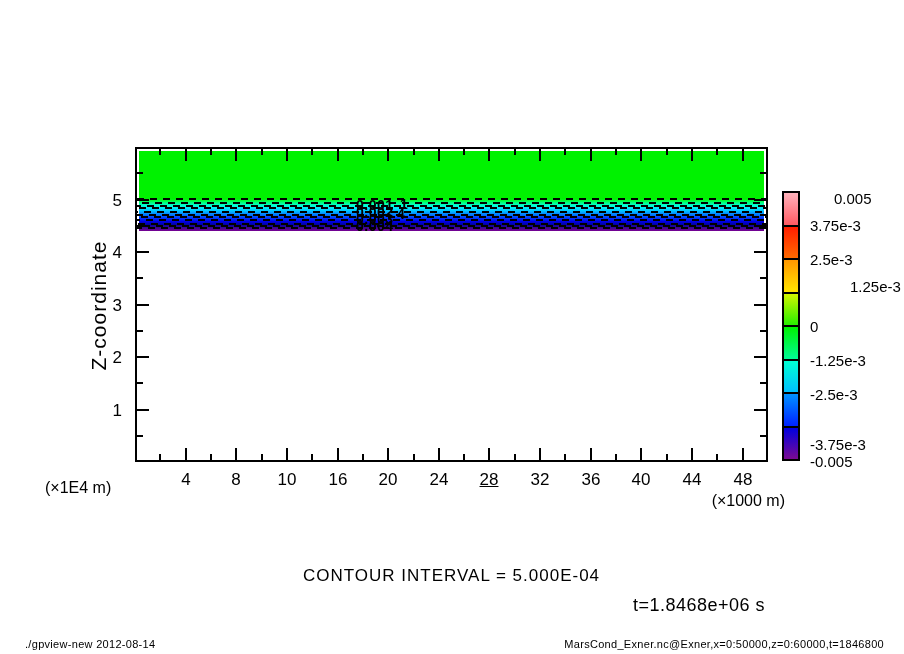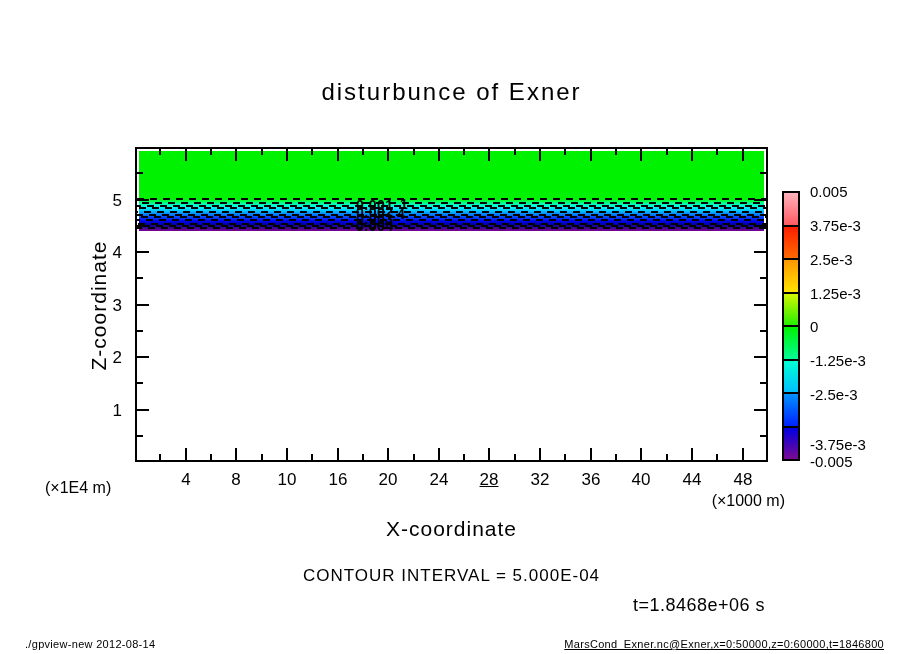--- a/index.html
+++ b/index.html
@@ -29,28 +29,27 @@
   .z-tick-label{position:absolute;width:38px;text-align:right;font-size:17px;left:84px;}
   #title{left:135px;top:80px;width:633px;text-align:center;font-size:24px;letter-spacing:2px;}
   #x-axis-label{left:135px;top:518px;width:633px;text-align:center;font-size:21px;letter-spacing:1px;}
   #z-axis-label{left:-17px;top:295px;width:230px;text-align:center;font-size:21px;letter-spacing:1px;
     transform:rotate(-90deg);transform-origin:center center;}
   #z-unit-note{left:45px;top:480px;font-size:16px;}
   #x-unit-note{left:645px;top:493px;width:140px;text-align:right;font-size:16px;}
   #contour-interval{left:135px;top:567px;width:633px;text-align:center;font-size:17px;letter-spacing:1px;}
   #time-label{left:633px;top:596px;font-size:18px;letter-spacing:.5px;}
   #footer-left{left:25px;top:639px;font-size:11px;letter-spacing:.3px;}
-  #footer-right{right:20px;top:639px;font-size:11px;letter-spacing:.3px;text-decoration:underline;}
+  #footer-right{right:20px;top:639px;font-size:11px;letter-spacing:.3px;}
 </style>
 </head>
 <body>
 
 <div id="stage">
 
-  <div class="t" id="title">disturbunce of Exner</div>
 
   <div id="plot-frame">
     <div id="green-region" style="background: rgb(0, 242, 0);"></div>
     <div id="gradient-band" style="background: linear-gradient(rgb(0, 242, 0) 0%, rgb(0, 255, 110) 10%, rgb(0, 255, 216) 20%, rgb(0, 230, 255) 30%, rgb(0, 178, 255) 40%, rgb(0, 114, 255) 50%, rgb(0, 50, 255) 60%, rgb(0, 0, 230) 70%, rgb(0, 0, 166) 80%, rgb(60, 8, 148) 90%, rgb(122, 0, 146) 100%);"></div>
   </div>
 
   <div id="dynamic-layer">
       <div class="tick" style="left: 185px; top: 149px; width: 2px; height: 12px;"></div>
       <div class="tick" style="left: 185px; top: 448px; width: 2px; height: 12px;"></div>
       <div class="tick" style="left: 235px; top: 149px; width: 2px; height: 12px;"></div>
@@ -151,39 +150,38 @@
       <div class="dash-line" style="top: 227px; background-image: repeating-linear-gradient(90deg, rgb(0, 0, 0) 0px, rgb(0, 0, 0) 7px, transparent 7px, transparent 13px); background-position-x: 11px;"></div>
       <div class="contour-label" style="left: 356px; top: 197px;">0.001</div>
       <div class="contour-label" style="left: 356px; top: 204px;">0.002</div>
       <div class="contour-label" style="left: 356px; top: 211px;">0.003</div>
       <div class="contour-label" style="left: 356px; top: 218px;">0.004</div>
       <div class="contour-label" style="left: 400px; top: 196px;">1</div>
       <div class="contour-label" style="left: 397px; top: 206px;">4</div>
     </div>
 
   <div class="t" id="z-axis-label">Z-coordinate</div>
-  <div class="t" id="x-axis-label">X-coordinate</div>
   <div class="t" id="z-unit-note">(×1E4 m)</div>
   <div class="t" id="x-unit-note">(×1000 m)</div>
 
   <div id="colorbar-frame">
       <div class="cb-cell" style="background: linear-gradient(rgb(255, 178, 188), rgb(255, 90, 98));"></div>
       <div class="cb-cell" style="background: linear-gradient(rgb(255, 30, 0), rgb(255, 106, 0));"></div>
       <div class="cb-cell" style="background: linear-gradient(rgb(255, 150, 0), rgb(255, 228, 0));"></div>
       <div class="cb-cell" style="background: linear-gradient(rgb(210, 246, 0), rgb(40, 238, 0));"></div>
       <div class="cb-cell" style="background: linear-gradient(rgb(0, 242, 0), rgb(0, 250, 150));"></div>
       <div class="cb-cell" style="background: linear-gradient(rgb(0, 255, 210), rgb(0, 192, 255));"></div>
       <div class="cb-cell" style="background: linear-gradient(rgb(0, 146, 255), rgb(0, 34, 255));"></div>
       <div class="cb-cell" style="background: linear-gradient(rgb(0, 0, 224), rgb(122, 10, 146));"></div>
     </div>
   <div id="colorbar-labels">
-      <div class="cb-label" style="top: 191px;">0.005</div>
+      <div class="cb-label" style="top: 198px; margin-left: 24px;">0.005</div>
       <div class="cb-label" style="top: 224.75px;">3.75e-3</div>
       <div class="cb-label" style="top: 258.5px;">2.5e-3</div>
-      <div class="cb-label" style="top: 293px;">1.25e-3</div>
+      <div class="cb-label" style="top: 286px; margin-left: 40px;">1.25e-3</div>
       <div class="cb-label" style="top: 326px;">0</div>
       <div class="cb-label" style="top: 359.75px;">-1.25e-3</div>
       <div class="cb-label" style="top: 393.5px;">-2.5e-3</div>
       <div class="cb-label" style="top: 444px;">-3.75e-3</div>
       <div class="cb-label" style="top: 461px;">-0.005</div>
     </div>
 
   <div class="t" id="contour-interval">CONTOUR INTERVAL = 5.000E-04</div>
   <div class="t" id="time-label">t=1.8468e+06 s</div>
 

